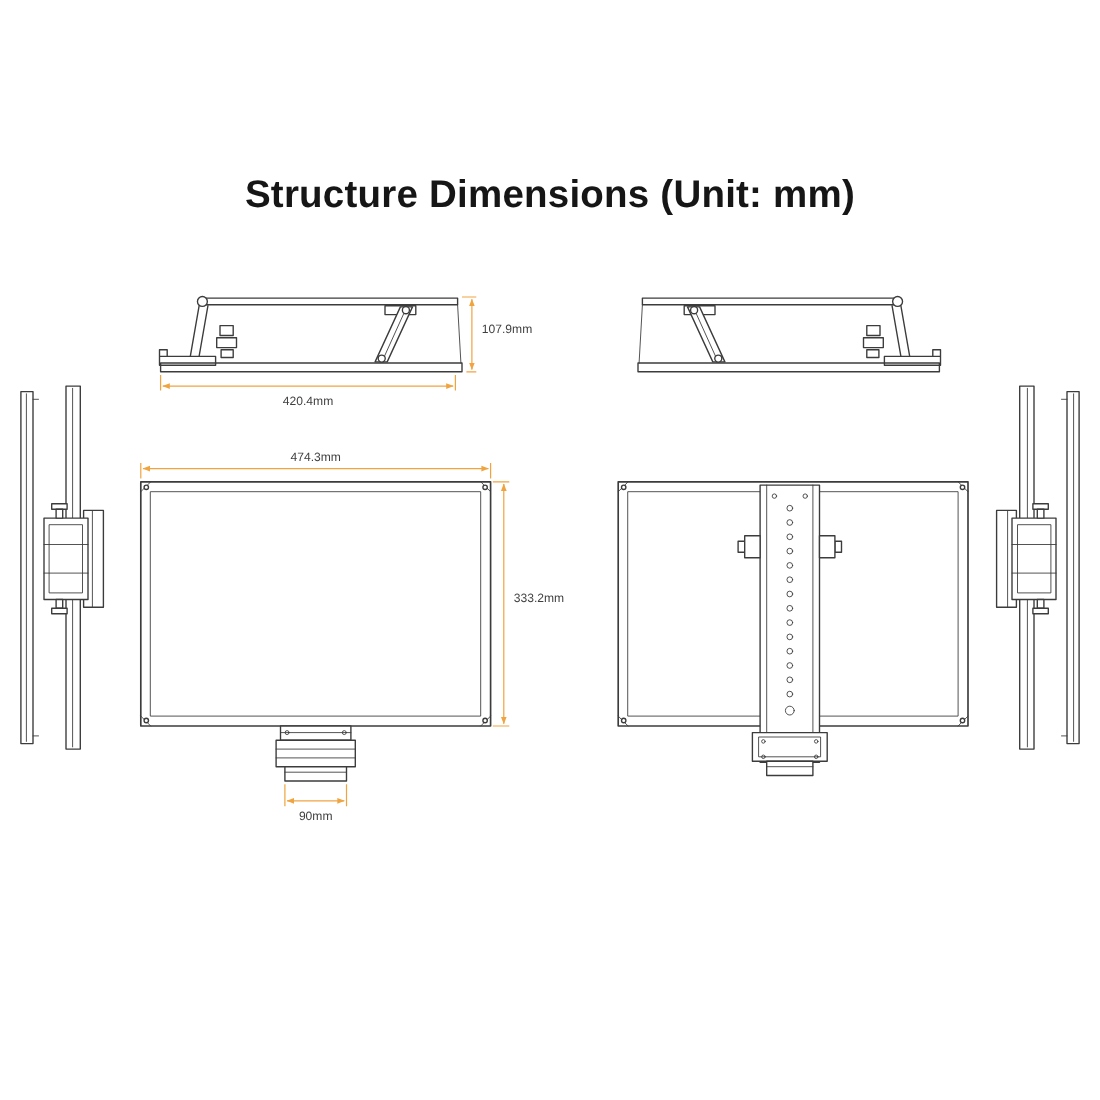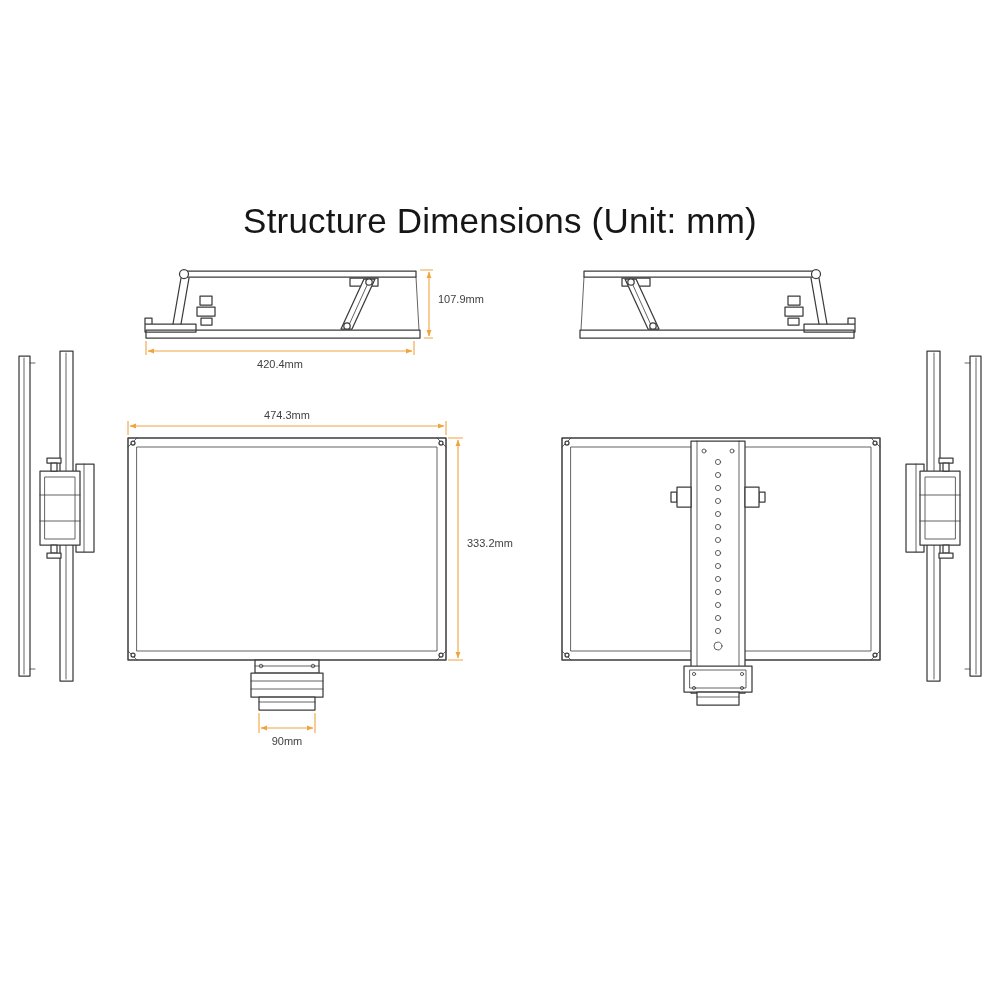--- a/index.html
+++ b/index.html
@@ -11,23 +11,22 @@
   html,body{margin:0;padding:0;}
   body{
     width:1000px;height:1000px;background:var(--bg);
     position:relative;overflow:hidden;
     font-family:"Liberation Sans",sans-serif;
   }
   .title{
     position:absolute;top:157px;left:0;width:1000px;
     text-align:center;
     font-family:"Liberation Sans",sans-serif;
-    font-size:35px;font-weight:400;color:#161616;
+    font-size:35px;font-weight:700;color:#161616;
     letter-spacing:0.2px;
-    margin-top:44px;
   }
   svg.diagram{position:absolute;top:0;left:0;}
   .ln{stroke:var(--outline);stroke-width:1.25;fill:none;stroke-linecap:round;stroke-linejoin:round;}
   .lnf{stroke:var(--outline);stroke-width:1.25;fill:#ffffff;stroke-linejoin:round;}
   .thin{stroke-width:0.8;}
   .thick{stroke-width:1.5;}
   .dim{stroke:var(--dim);stroke-width:1.1;fill:none;}
   .dimtext{fill:var(--label);font-family:"Liberation Sans",sans-serif;font-size:11px;}
 </style>
 </head>

